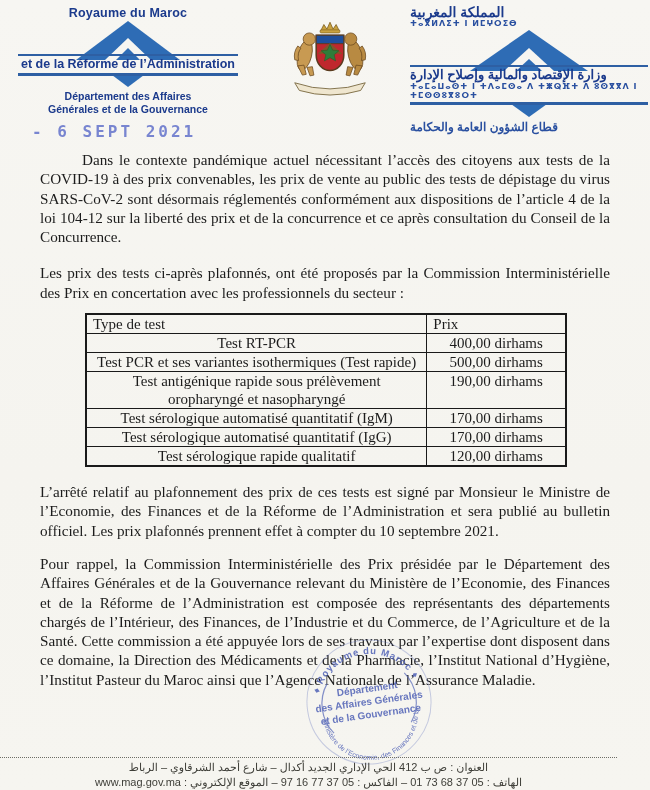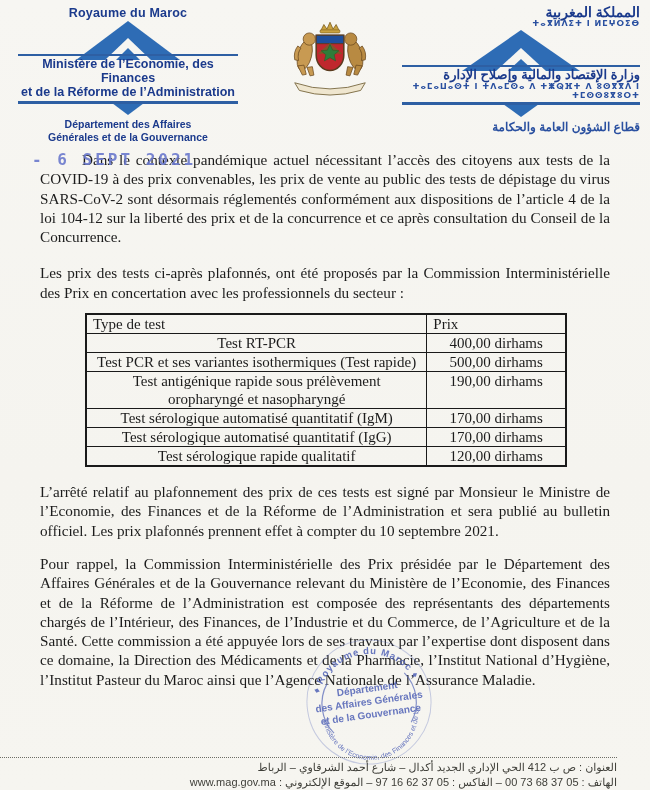--- a/index.html
+++ b/index.html
@@ -9,21 +9,21 @@
     font-family:"Liberation Serif", serif;
     color:#1c1c1c;
     position:relative;
     overflow:hidden;
   }
   .page{position:relative;width:650px;height:790px;background:linear-gradient(180deg,#f7f6f2 0%,#f5f4ef 60%,#f6f5f0 100%);}
 
   
   .header{position:relative;height:138px;font-family:"Liberation Sans", sans-serif;}
   .hdr-left{position:absolute;left:18px;top:6px;width:220px;text-align:center;}
-  .hdr-right{position:absolute;right:10px;top:4px;width:238px;text-align:right;}
+  .hdr-right{position:absolute;right:2px;top:4px;width:238px;text-align:left;}
   .hdr-center{position:absolute;left:282px;top:18px;width:96px;text-align:center;}
 
   .kingdom-fr{font-size:12.5px;font-weight:bold;color:#1b3a8c;letter-spacing:.2px;}
   .kingdom-ar{font-size:14px;font-weight:bold;color:#1b3a8c;direction:rtl;}
   .tifinagh{font-family:"DejaVu Sans", sans-serif;font-size:8px;font-weight:bold;color:#2a50a0;letter-spacing:1px;line-height:1.1;}
   .diamond-svg{display:block;margin:0 auto -2px auto;}
   .tip-svg{display:block;margin:-1px auto 0 auto;}
   .ministry-box{
     border-top:2px solid #2e5fa3;border-bottom:3px solid #2e5fa3;
     padding:1px 0 2px 0;margin-top:-6px;position:relative;background:transparent;
@@ -61,42 +61,41 @@
   td.type-cell{width:71%;text-align:center;}
   td.price-cell{width:29%;text-align:center;}
 
   
   .stamp{position:absolute;left:300px;top:636px;width:138px;height:132px;transform:rotate(-8deg);opacity:.88;}
 
   
   .footer{
     position:absolute;left:0;bottom:0;width:617px;
     border-top:1px dotted #6d6d66;
-    padding-top:2px;
+    padding-top:2px;text-align:center;
     font-family:"Liberation Sans", sans-serif;
     font-size:11px;color:#3e3e38;line-height:1.35;
   }
   .footer .line{direction:rtl;}
 </style>
 </head>
 <body>
 
 <div class="page">
 
   <div class="header">
 
     <div class="hdr-left">
       <div class="kingdom-fr">Royaume du Maroc</div>
       <svg class="diamond-svg" width="108" height="40" viewBox="0 0 108 40">
         <polygon points="54,1 106,40 2,40" fill="#2e6cb5"></polygon>
         <polygon points="54,18 77,40 31,40" fill="#f6f5f1"></polygon>
         <polygon points="54,28 66,40 42,40" fill="#2e6cb5"></polygon>
       </svg>
       <div class="ministry-box">
-        <div class="fr">Ministère de l’Economie, des Finances</div>
         <div class="fr">et de la Réforme de l’Administration</div>
       </div>
       <svg class="tip-svg" width="36" height="12" viewBox="0 0 36 12">
         <polygon points="2,0 34,0 18,12" fill="#2e6cb5"></polygon>
       </svg>
       <div class="dept-fr">
         <div>Département des Affaires</div>
         <div>Générales et de la Gouvernance</div>
       </div>
       <div class="date-stamp">- 6 SEPT 2021</div>
@@ -212,16 +211,16 @@
         <textPath href="#arcBottom" startOffset="1%">Ministère de l’Economie, des Finances et de la Réforme de l’Administration</textPath>
       </text>
       <text x="69" y="56" text-anchor="middle" font-family="Liberation Sans, sans-serif" font-size="10" font-weight="bold" fill="#5566b8">Département</text>
       <text x="69" y="69" text-anchor="middle" font-family="Liberation Sans, sans-serif" font-size="10" font-weight="bold" fill="#5566b8">des Affaires Générales</text>
       <text x="69" y="82" text-anchor="middle" font-family="Liberation Sans, sans-serif" font-size="10" font-weight="bold" fill="#5566b8">et de la Gouvernance</text>
     </svg>
   </div>
 
   <div class="footer">
     <div class="line">العنوان : ص ب 412 الحي الإداري الجديد أكدال – شارع أحمد الشرقاوي – الرباط</div>
-    <div class="line">الهاتف : 05 37 68 73 00 – الفاكس : 05 37 62 16 97 – الموقع الإلكتروني : www.mag.gov.ma</div>
+    <div class="line">الهاتف : 05 37 68 73 01 – الفاكس : 05 37 77 16 97 – الموقع الإلكتروني : www.mag.gov.ma</div>
   </div>
 
 </div>
 
 </body></html>

